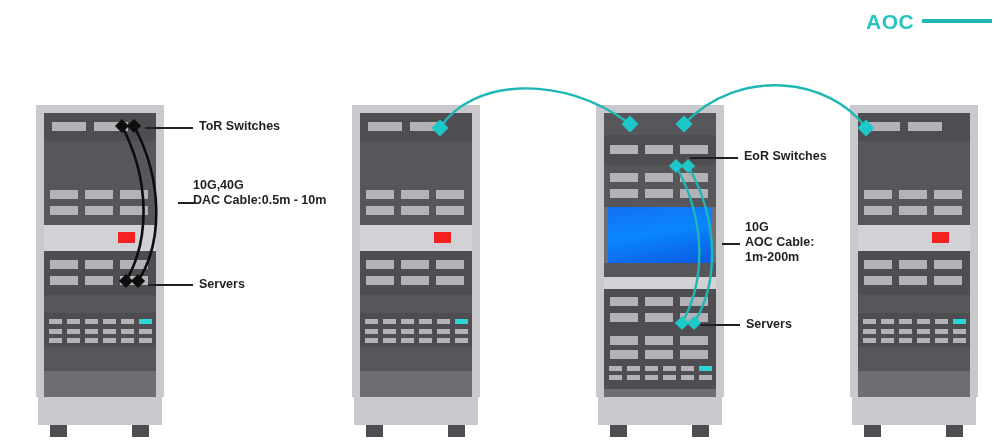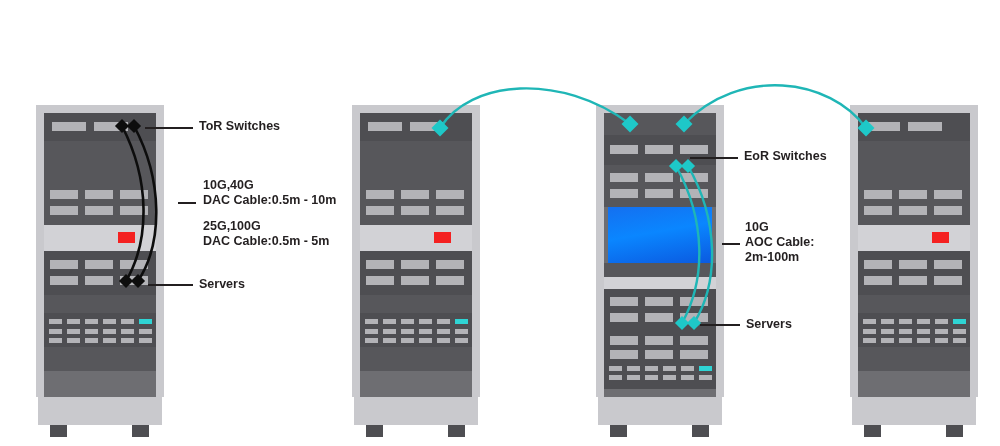--- a/index.html
+++ b/index.html
@@ -150,20 +150,24 @@
     overflow: visible;
     pointer-events: none;
   }
 </style>
 </head>
 <body>
 
 <div id="stage">
 
   <div id="legend">
+    <div class="legend-row">
+      <span class="legend-label aoc">AOC</span>
+      <span class="legend-line aoc"></span>
+    </div>
   </div>
 
   <div class="rack" id="rack1" style="left:36px">
     <div class="rack-frame">
       <div class="rack-inner">
 
         <div class="band dark" style="top:0; height:28px">
           <div class="slot sm" style="left:8px;  top:9px; width:34px"></div>
           <div class="slot sm" style="left:50px; top:9px; width:34px"></div>
         </div>
@@ -418,33 +422,31 @@
     <rect x="671" y="161" width="10" height="10" transform="rotate(45 676 166)" fill="#1ec8c8"></rect>
     <rect x="683" y="161" width="10" height="10" transform="rotate(45 688 166)" fill="#1ec8c8"></rect>
     <rect x="677" y="318" width="10" height="10" transform="rotate(45 682 323)" fill="#1ec8c8"></rect>
     <rect x="689" y="318" width="10" height="10" transform="rotate(45 694 323)" fill="#1ec8c8"></rect>
   </svg>
 
   <div class="leader" style="left:145px; top:127px; width:48px"></div>
   <div class="callout" style="left:199px; top:119px">ToR Switches</div>
 
   <div class="leader" style="left:178px; top:202px; width:18px"></div>
-  <div class="callout" style="left:203px; top:178px">10G,40G
+  <div class="callout" style="left:193px; top:178px">10G,40G
 DAC Cable:0.5m - 10m</div>
 
-  <div class="callout" style="left:203px; top:219px">25G,100G
-DAC Cable:0.5m - 5m</div>
 
   <div class="leader" style="left:148px; top:284px; width:45px"></div>
   <div class="callout" style="left:199px; top:277px">Servers</div>
 
   <div class="leader" style="left:690px; top:157px; width:48px"></div>
   <div class="callout" style="left:744px; top:149px">EoR Switches</div>
 
   <div class="leader" style="left:722px; top:243px; width:18px"></div>
   <div class="callout" style="left:745px; top:220px">10G
 AOC Cable:
-2m-100m</div>
+1m-200m</div>
 
   <div class="leader" style="left:700px; top:324px; width:40px"></div>
   <div class="callout" style="left:746px; top:317px">Servers</div>
 
 </div>
 
 </body></html>

